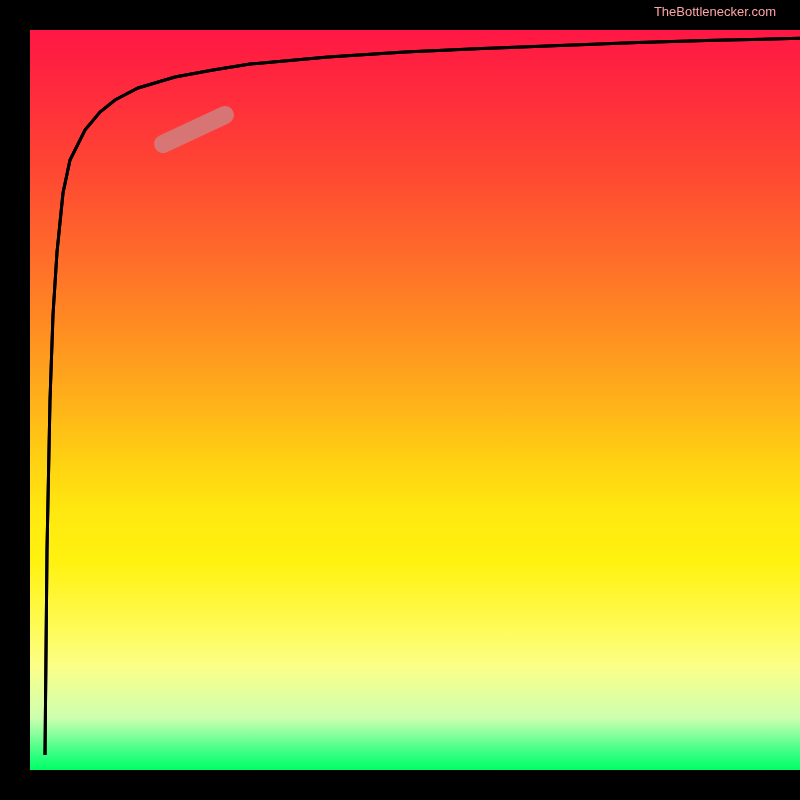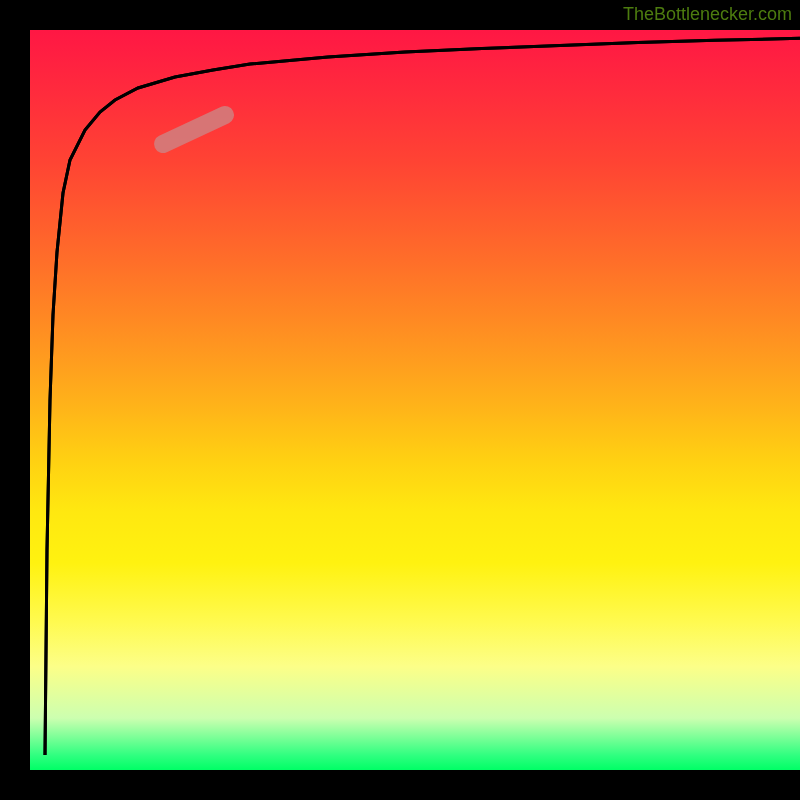--- a/index.html
+++ b/index.html
@@ -10,23 +10,23 @@
     body {
       width: 800px;
       height: 800px;
       background: #000;
       position: relative;
       font-family: Arial, sans-serif;
     }
     .watermark {
       position: absolute;
       top: 4px;
-      right: 8px;
-      color: #4d7c0f;
-      font-size: 18px;
+      right: 24px;
+      color: #fca5a5;
+      font-size: 13px;
       z-index: 10;
     }
     .plot-area {
       position: absolute;
       left: 30px;
       top: 30px;
       width: 770px;
       height: 740px;
       background: linear-gradient(to bottom,
         #ff1744 0%,

